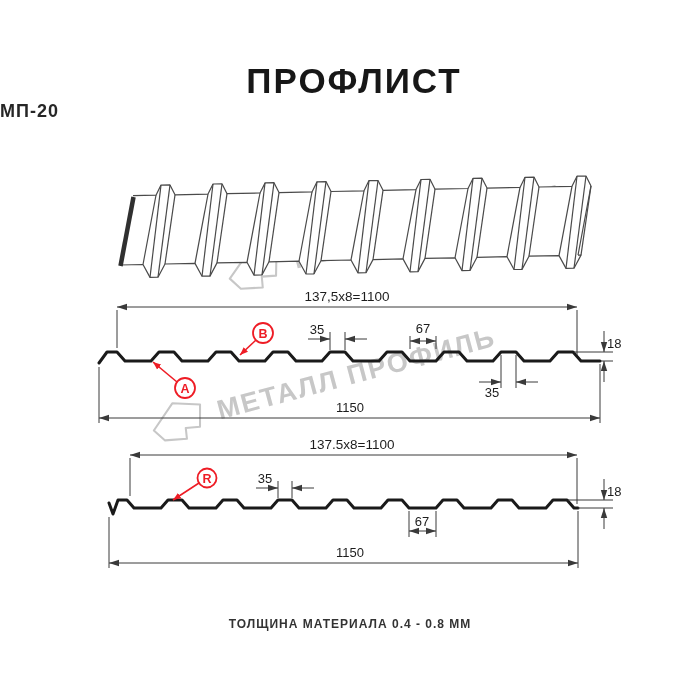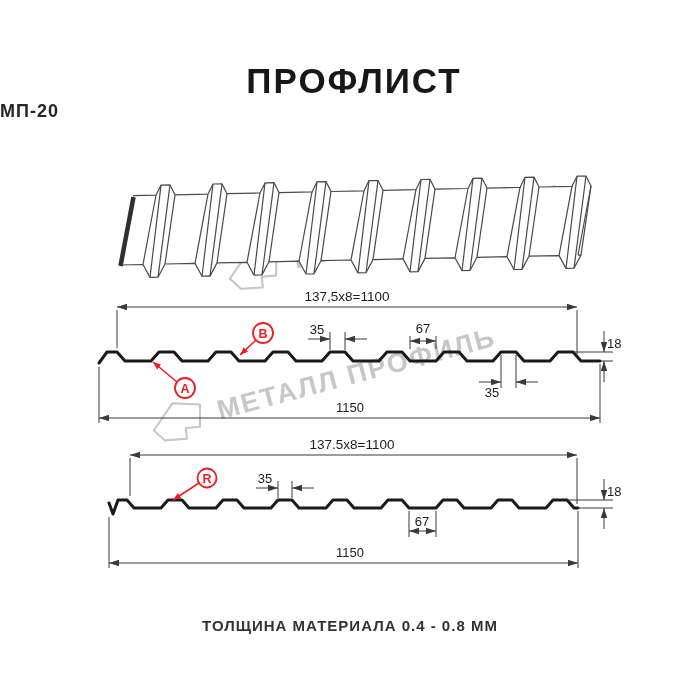--- a/index.html
+++ b/index.html
@@ -6,21 +6,21 @@
     --line:#1a1a1a; --dim:#3a3a3a; --red:#ee1c25; --wm:#c7c7c7;
   }
   html,body{margin:0;padding:0;}
   body{width:700px;height:700px;position:relative;background:#ffffff;overflow:hidden;
        font-family:"Liberation Sans", sans-serif;}
   .title{position:absolute;top:57px;left:0;width:700px;text-align:center;
          font-size:35px;font-weight:bold;letter-spacing:2px;color:#171717;margin:4px;}
   .subtitle{position:absolute;top:101px;left:0;width:700px;
          font-size:18px;font-weight:bold;letter-spacing:1px;color:#262626;}
   .footer-note{position:absolute;top:617px;left:0;width:700px;text-align:center;
-         font-size:15px;font-weight:bold;letter-spacing:1px;color:#333;}
+         font-size:12px;font-weight:bold;letter-spacing:1px;color:#333;}
   .wm{position:absolute;display:flex;align-items:center;gap:12px;color:var(--wm);
       transform-origin:left center;z-index:1;}
   .wm-text{font-size:27px;font-weight:bold;letter-spacing:2px;white-space:nowrap;}
   .wm1{left:226px;top:252px;transform:rotate(-14deg);}
   .wm2{left:150px;top:404px;transform:rotate(-15deg);}
   svg.drawing{position:absolute;left:0;top:0;z-index:2;}
   .profile{stroke:var(--line);stroke-width:3;fill:none;stroke-linejoin:round;stroke-linecap:round;}
   .dim{stroke:var(--dim);stroke-width:1;fill:none;}
   .dimtext{fill:#1d1d1d;font-size:13px;}
   .pitchtext{fill:#1d1d1d;font-size:13.5px;}

